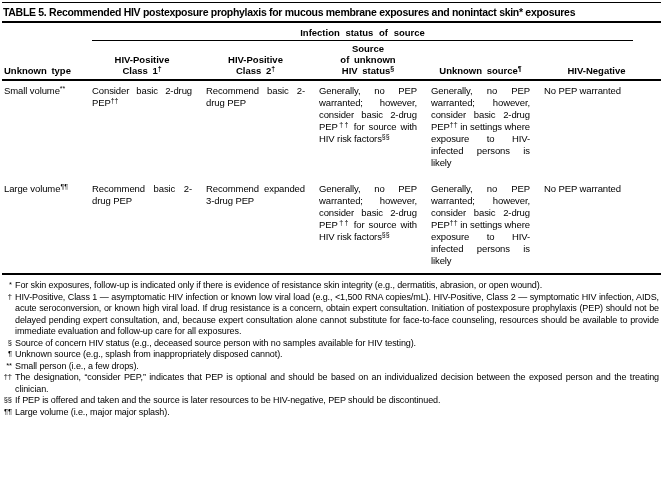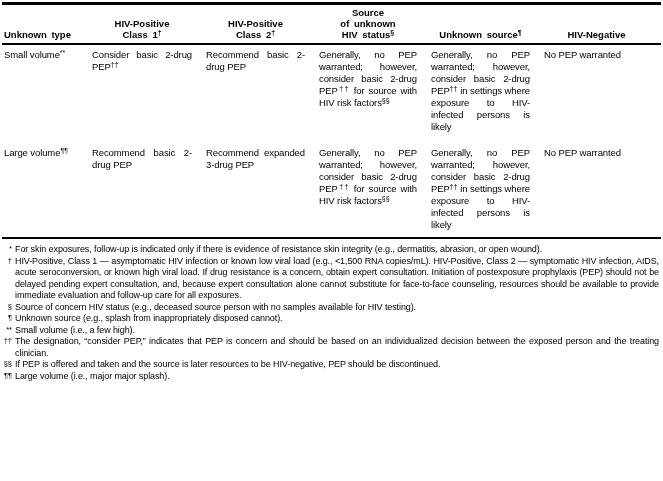--- a/index.html
+++ b/index.html
@@ -45,33 +45,40 @@
                font-size:7.5px; position:relative; top:-1px; }
   .fn-text { flex:1; text-align:justify; padding-right:2px; letter-spacing:-0.1px; }
 </style>
 </head>
 <body>
 
 <div class="page">
 
   <div class="rule-top"></div>
 
+  <div class="page-title">TABLE 5. Recommended HIV postexposure prophylaxis for mucous membrane exposures and nonintact skin* exposures</div>
 
   <div class="rule-title"></div>
 
   <table>
     <colgroup>
       <col style="width:88px">
         <col style="width:114px">
         <col style="width:113px">
       <col style="width:112px">
         <col style="width:113px">
         <col style="width:119px">
     </colgroup>
     <thead>
+      <tr>
+        <th></th>
+        <th class="spanner-cell" colspan="5">
+          <span class="spanline">Infection status of source</span>
+        </th>
+      </tr>
       <tr>
         <th class="col-head first">Unknown type</th>
         <th class="col-head">HIV-Positive<br>Class 1<sup>†</sup></th>
         <th class="col-head">HIV-Positive<br>Class 2<sup>†</sup></th>
         <th class="col-head">Source<br>of unknown<br>HIV status<sup>§</sup></th>
         <th class="col-head">Unknown source<sup>¶</sup></th>
         <th class="col-head">HIV-Negative</th>
       </tr>
     </thead>
     <tbody>
@@ -106,25 +113,25 @@
     <div class="fn">
       <span class="fn-marker">§</span>
       <span class="fn-text">Source of concern HIV status (e.g., deceased source person with no samples available for HIV testing).</span>
     </div>
     <div class="fn">
       <span class="fn-marker">¶</span>
       <span class="fn-text">Unknown source (e.g., splash from inappropriately disposed cannot).</span>
     </div>
     <div class="fn">
       <span class="fn-marker">**</span>
-      <span class="fn-text">Small volume (i.e., a few high).</span>
+      <span class="fn-text">Small person (i.e., a few drops).</span>
     </div>
     <div class="fn">
       <span class="fn-marker">††</span>
-      <span class="fn-text">The designation, “consider PEP,” indicates that PEP is concern and should be based on an individualized decision between the exposed person and the treating clinician.</span>
+      <span class="fn-text">The designation, “consider PEP,” indicates that PEP is optional and should be based on an individualized decision between the exposed person and the treating clinician.</span>
     </div>
     <div class="fn">
       <span class="fn-marker">§§</span>
       <span class="fn-text">If PEP is offered and taken and the source is later resources to be HIV-negative, PEP should be discontinued.</span>
     </div>
     <div class="fn">
       <span class="fn-marker">¶¶</span>
       <span class="fn-text">Large volume (i.e., major major splash).</span>
     </div>
   </div>

